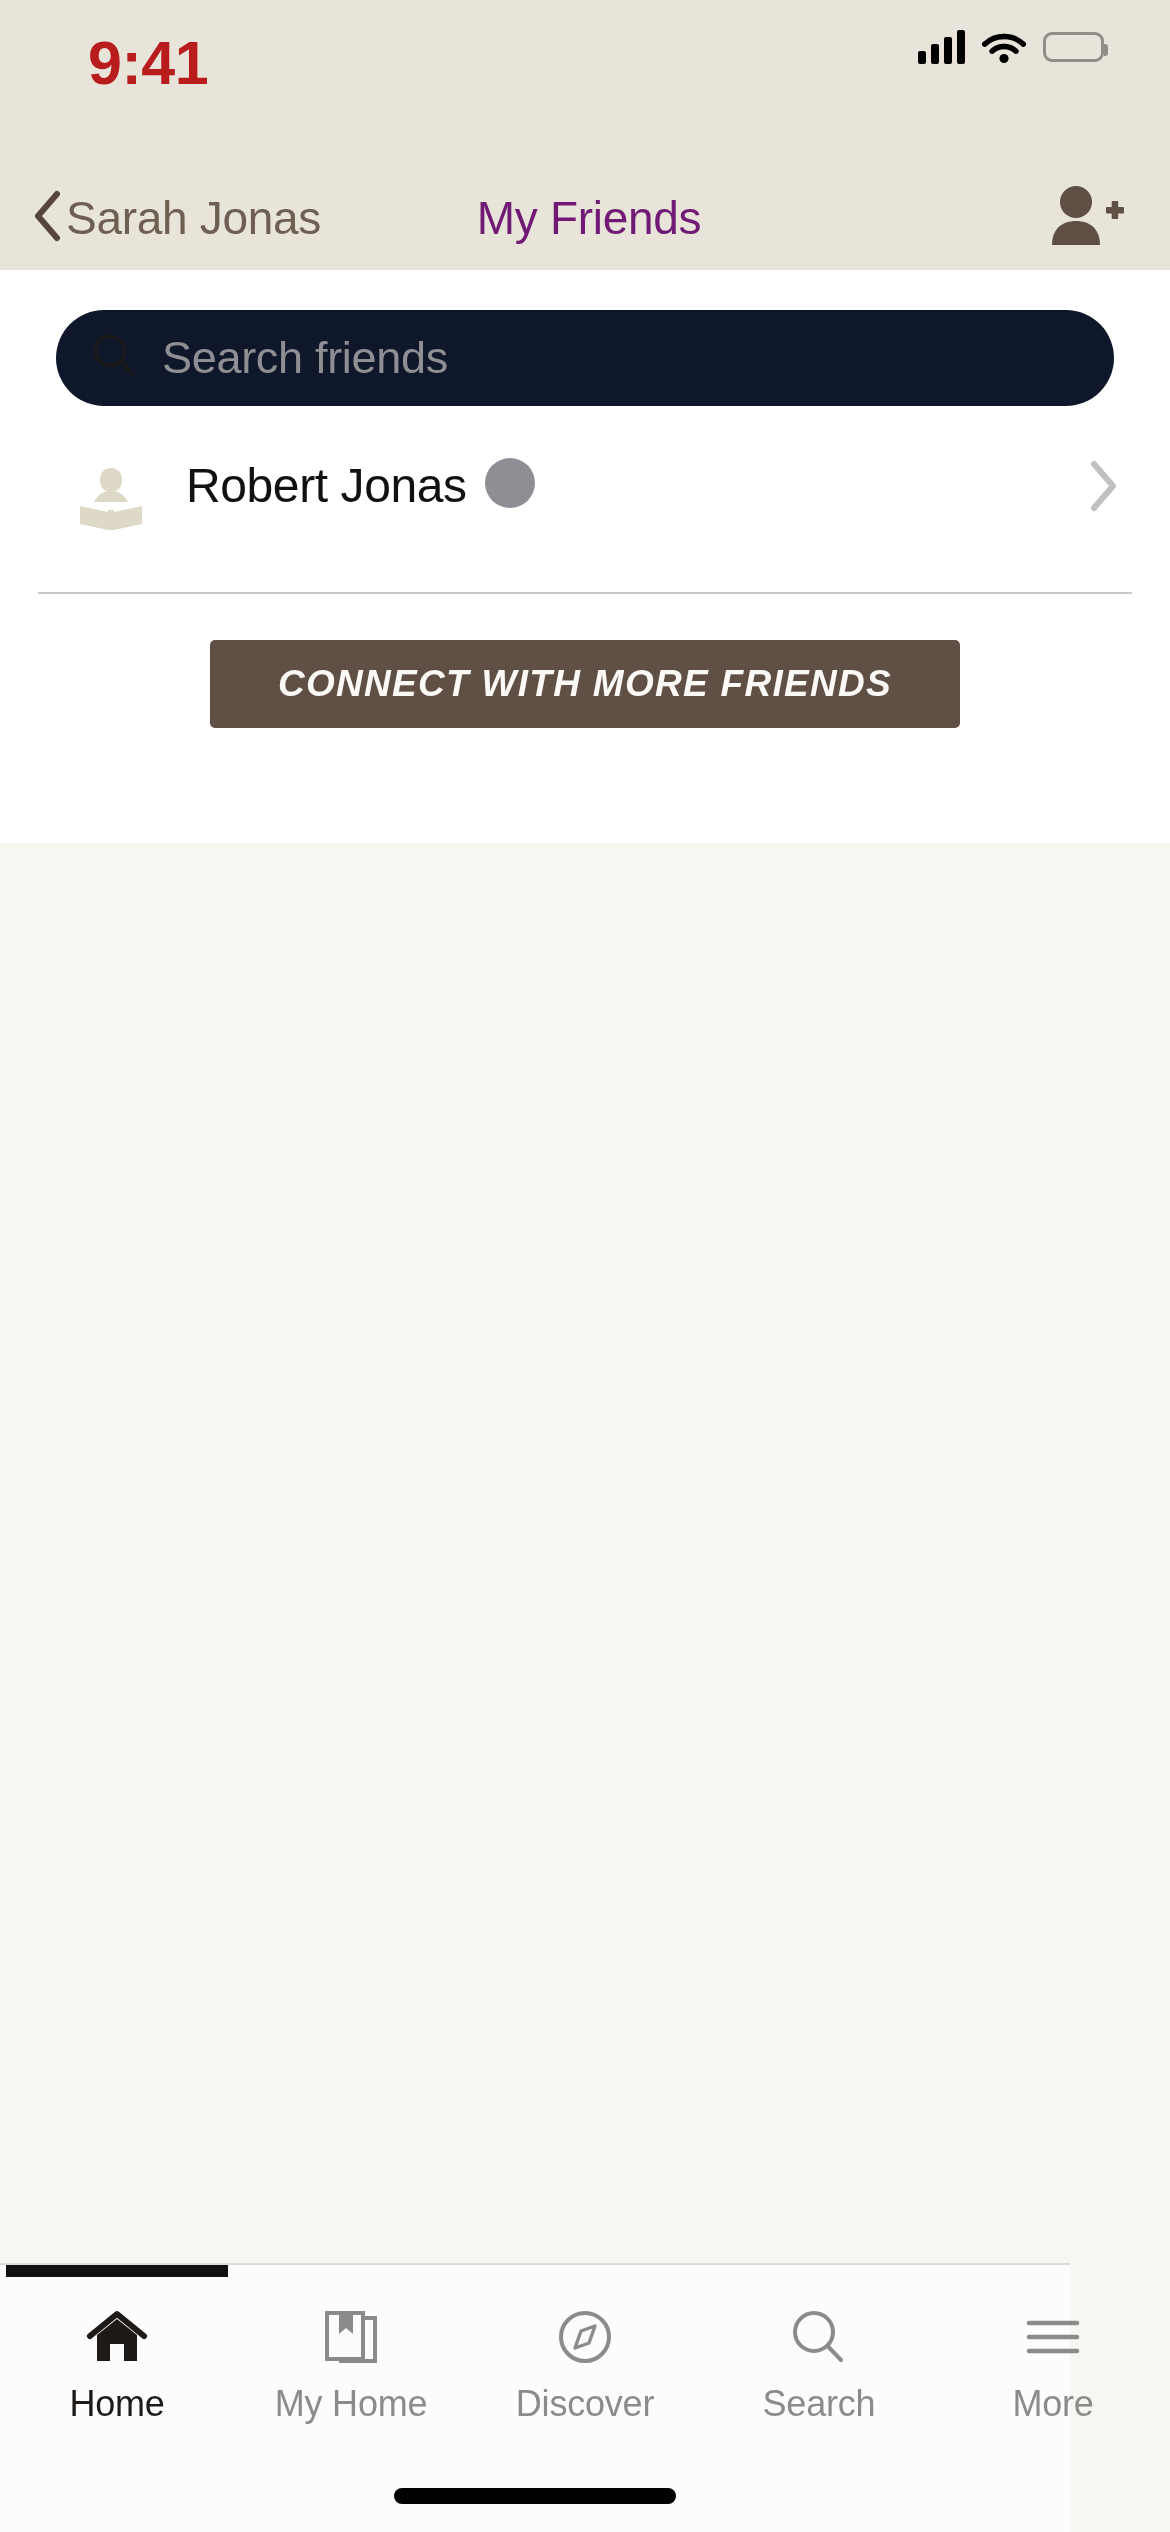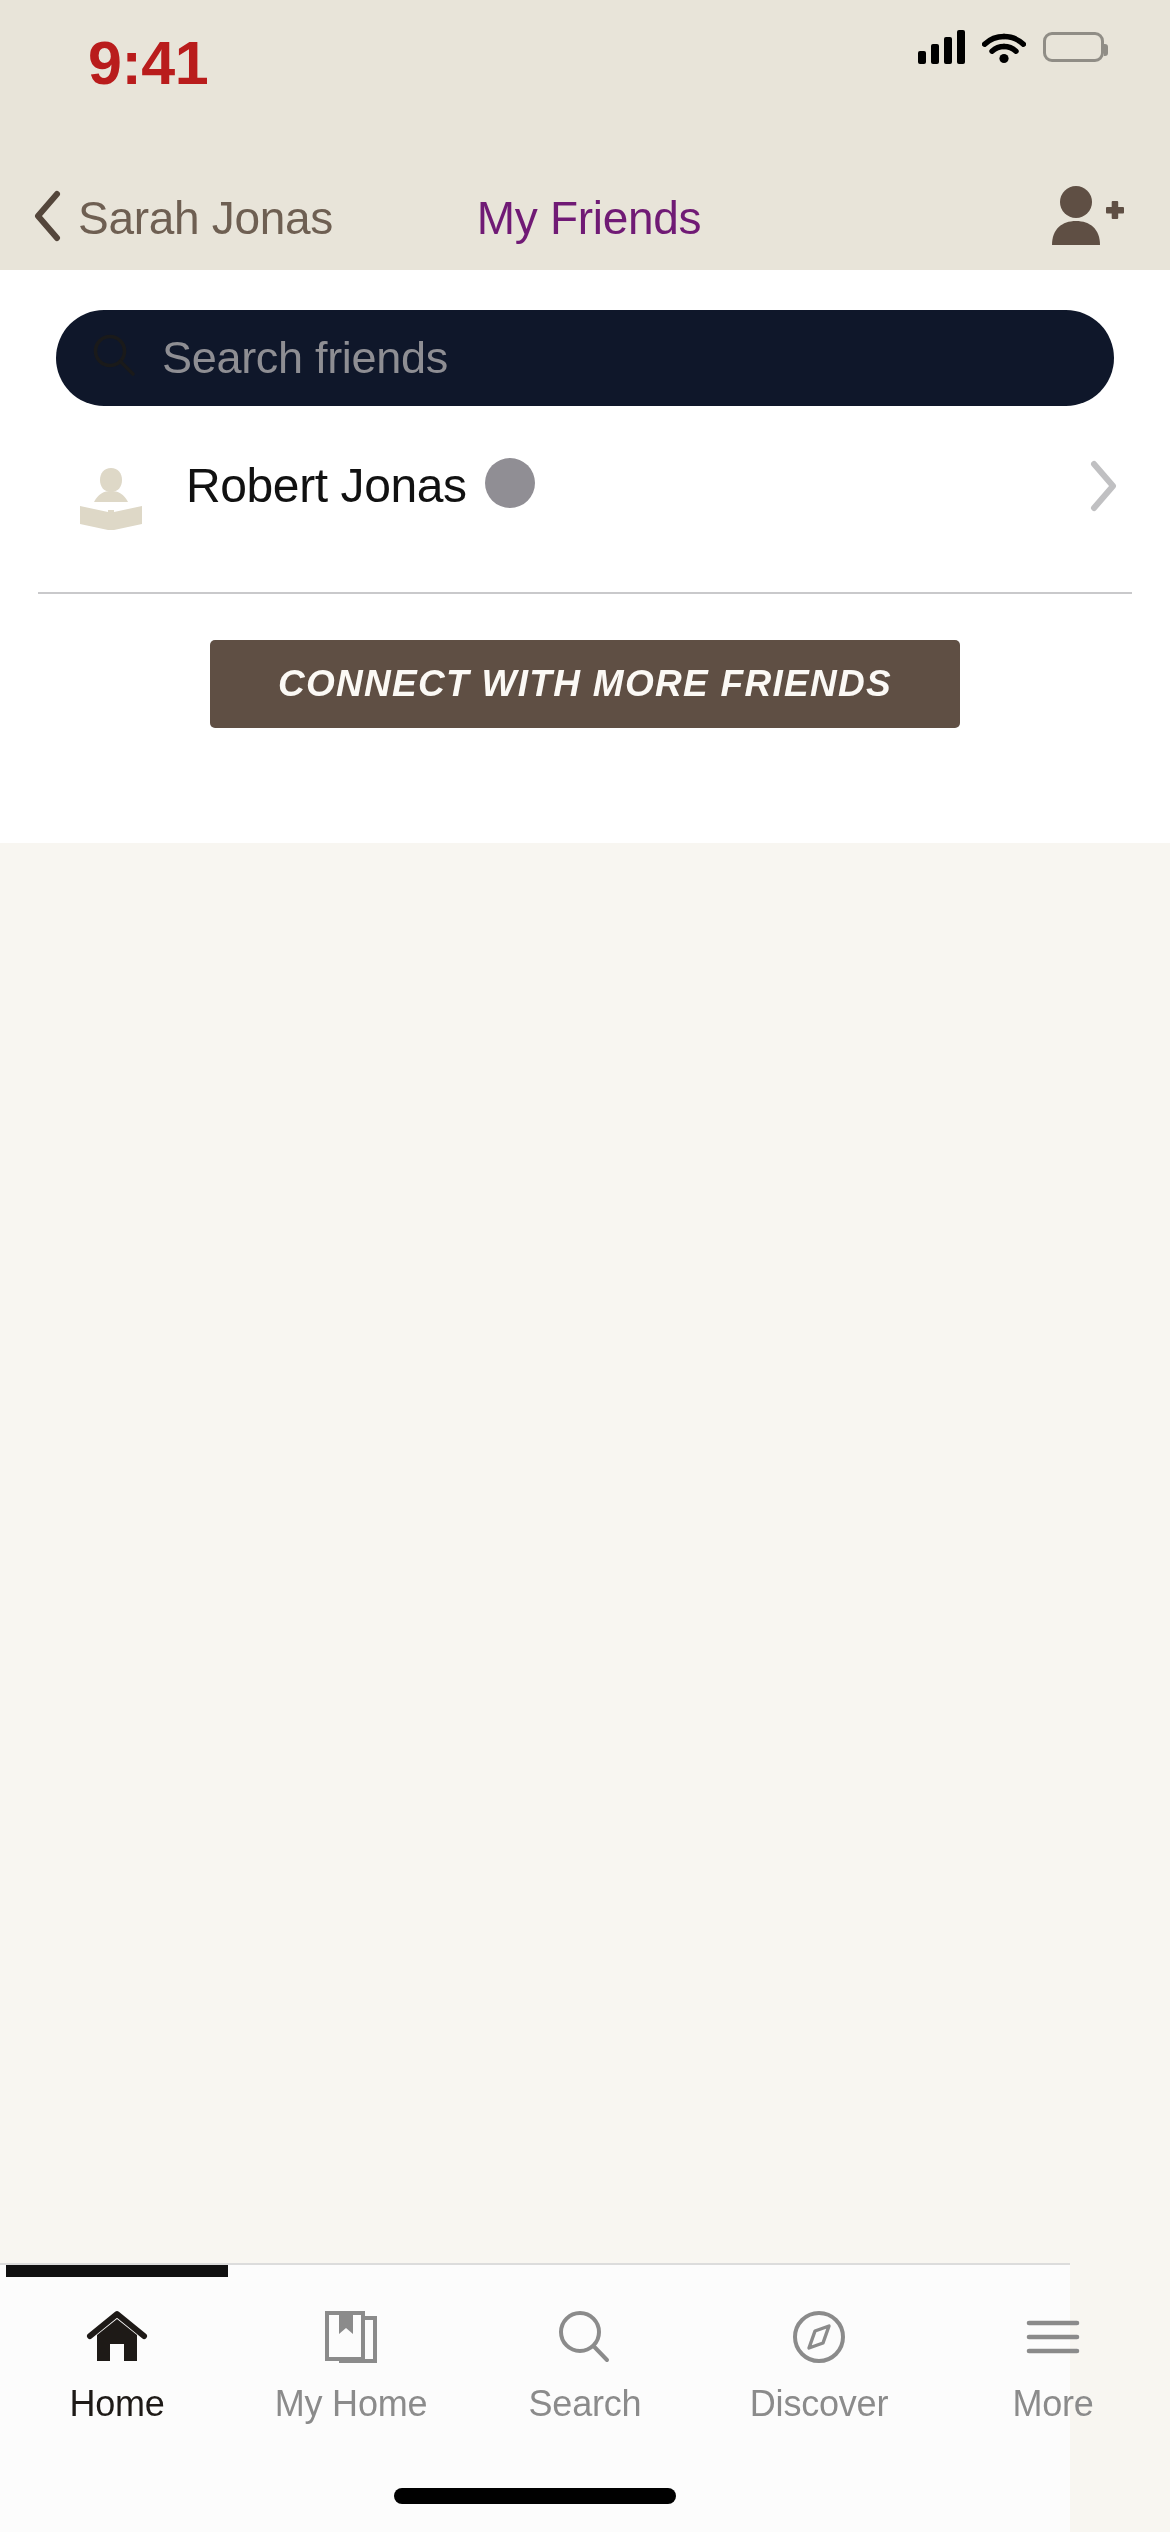--- a/index.html
+++ b/index.html
@@ -50,21 +50,21 @@
   }
 
   
   .navbar {
     position:absolute; top:165px; left:0;
     width:1170px; height:105px;
     background:#E8E4D9;
   }
   .nav-back {
     position:absolute; left:22px; top:0; height:105px;
-    display:flex; align-items:center; gap:16px;
+    display:flex; align-items:center; gap:4px;
     padding:0 10px; cursor:pointer;
   }
   .chev-left { display:block; }
   .nav-back-label {
     font-size:46px; color:#6E5F52; letter-spacing:-0.3px;
   }
   .nav-title {
     position:absolute; left:4px; top:0; width:1170px; height:105px;
     display:flex; align-items:center; justify-content:center;
     font-size:46px; color:#701a75; letter-spacing:-0.3px;
@@ -283,40 +283,40 @@
             <path d="M43 9 L55 9 L55 52 L19 52" stroke="#8B8B8B" stroke-width="4" fill="none"></path>
             <path d="M19 4 L33 4 L33 25 L26 19 L19 25 Z" fill="#8B8B8B"></path>
           </svg>
         </span>
         <span class="tab-label">My Home</span>
       </div>
 
       <div class="tab">
         <span class="tab-icon">
           <svg width="62" height="58" viewBox="0 0 62 58">
+            <circle cx="31" cy="28" r="24" stroke="#8B8B8B" stroke-width="4" fill="none"></circle>
+            <path d="M41 17 L35 34 L21 39 L27 22 Z" stroke="#8B8B8B" stroke-width="3.4" fill="none" stroke-linejoin="round"></path>
+          </svg>
+        </span>
+        <span class="tab-label">Discover</span>
+      </div>
+
+      <div class="tab">
+        <span class="tab-icon">
+          <svg width="62" height="58" viewBox="0 0 62 58">
             <circle cx="26" cy="23" r="19" stroke="#8B8B8B" stroke-width="4" fill="none"></circle>
             <path d="M39.5 37 L53 51" stroke="#8B8B8B" stroke-width="4" stroke-linecap="round"></path>
           </svg>
         </span>
         <span class="tab-label">Search</span>
       </div>
 
       <div class="tab">
         <span class="tab-icon">
           <svg width="62" height="58" viewBox="0 0 62 58">
-            <circle cx="31" cy="28" r="24" stroke="#8B8B8B" stroke-width="4" fill="none"></circle>
-            <path d="M41 17 L35 34 L21 39 L27 22 Z" stroke="#8B8B8B" stroke-width="3.4" fill="none" stroke-linejoin="round"></path>
-          </svg>
-        </span>
-        <span class="tab-label">Discover</span>
-      </div>
-
-      <div class="tab">
-        <span class="tab-icon">
-          <svg width="62" height="58" viewBox="0 0 62 58">
             <path d="M7 14 H55 M7 28 H55 M7 42 H55" stroke="#8B8B8B" stroke-width="4.6" stroke-linecap="round"></path>
           </svg>
         </span>
         <span class="tab-label">More</span>
       </div>
 
     </div>
     <div class="home-indicator"></div>
   </div>
 

